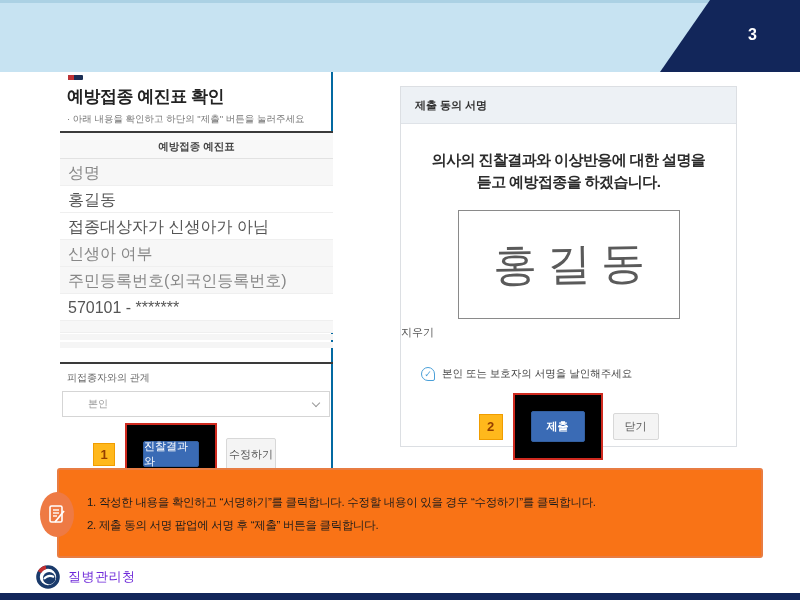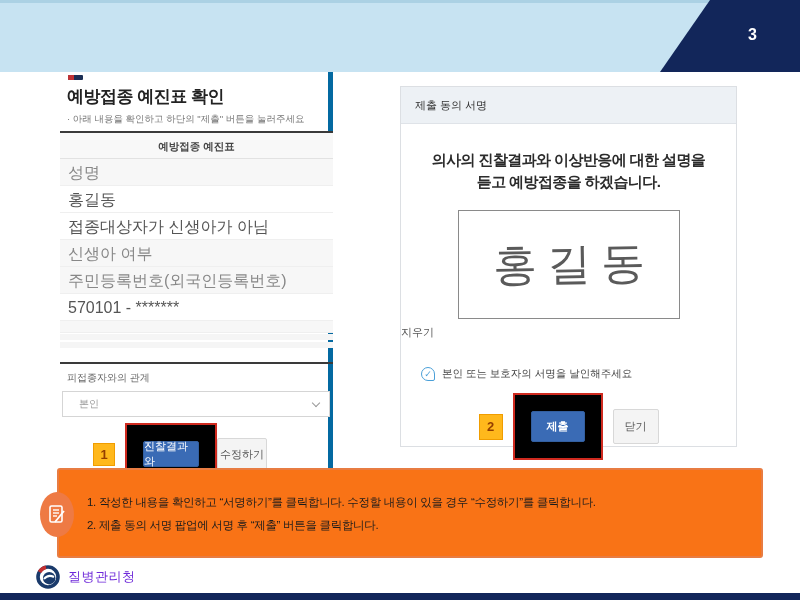--- a/index.html
+++ b/index.html
@@ -9,67 +9,67 @@
 
   
   .header { position:absolute; left:0; top:0; width:800px; height:72px; background:#c7e3f2; }
   .header-topline { position:absolute; left:0; top:0; width:800px; height:3px; background:#abd1e4; }
   .header-title { position:absolute; left:40px; top:21px; font-size:20px; font-weight:700; color:#111b2e; letter-spacing:-0.5px; }
   .header-poly { position:absolute; right:0; top:0; width:145px; height:72px; background:#12265a;
                  clip-path:polygon(55px 0, 100% 0, 100% 100%, 5px 100%); }
   .page-num { position:absolute; right:43px; top:26px; color:#fff; font-size:16px; font-weight:600; }
 
   
-  .left-panel { position:absolute; left:60px; top:72px; width:273px; height:398px; background:#fff; border-right:5px solid #0369a1; }
+  .left-panel { position:absolute; left:60px; top:72px; width:273px; height:398px; background:#fff; border-right:2px solid #0369a1; }
   .flag-ico { position:absolute; left:8px; top:3px; width:15px; height:5px; background:#1c2e54; border-radius:1px; overflow:hidden; }
   .flag-ico::before { content:""; position:absolute; left:0; top:0; width:6px; height:5px; background:#c03235; }
   .lp-title { position:absolute; left:7px; top:13px; font-size:17px; font-weight:700; color:#222; letter-spacing:-0.5px; }
   .lp-sub { position:absolute; left:7px; top:41px; font-size:9.5px; color:#777; }
   .lp-table { position:absolute; left:0; top:59px; width:273px; border-top:2px solid #3a3a3a; }
   .t-head { height:26px; line-height:26px; text-align:center; background:#f8f8f8; border-bottom:1px solid #e2e2e2;
             font-size:10.5px; font-weight:600; color:#444; }
   .t-row { height:27px; line-height:27px; padding-left:8px; font-size:16px; border-bottom:1px solid #efefef; }
   .t-row.label { background:#f7f7f7; color:#888; }
   .t-row.value { background:#fff; color:#555; }
   .t-row.stub { height:12px; background:#f7f7f7; }
   .t-thin1 { position:absolute; left:0; top:262px; width:273px; height:6px; background:#f5f5f5; }
   .t-thin2 { position:absolute; left:0; top:270px; width:273px; height:6px; background:#f5f5f5; }
   .lp-line2 { position:absolute; left:0; top:290px; width:273px; height:0; border-top:2px solid #3a3a3a; }
   .rel-label { position:absolute; left:7px; top:299px; font-size:10px; color:#666; }
   .rel-select { position:absolute; left:2px; top:319px; width:268px; height:26px; border:1px solid #d5d5d5;
-                background:#fff; font-size:10px; color:#999; line-height:24px; padding-left:16px; }
+                background:#fff; font-size:10px; color:#999; line-height:24px; padding-left:25px; }
   .chev { position:absolute; right:10px; top:8px; width:6px; height:6px;
           border-right:1.5px solid #999; border-bottom:1.5px solid #999; transform:rotate(45deg); }
   .lp-buttons { position:absolute; left:33px; top:351px; display:flex; align-items:center; }
   .badge { width:22px; height:23px; background:#ffb81c; border:1px solid #f09d00; color:#943e00;
            font-size:13px; font-weight:700; display:flex; align-items:center; justify-content:center; }
   .badge.b1 { margin-right:10px; }
   .red-wrap { border:2px solid #cf2a1f; padding:16px; background:#000000; }
   .btn-blue { background:#3a6bb5; color:#fff; border:1px solid #335f9f; font-size:11px; width:56px; height:26px;
               border-radius:2px; display:flex; align-items:center; justify-content:center; }
   .btn-gray { background:#f4f4f4; color:#555; border:1px solid #d8d8d8; font-size:11px; width:50px; height:32px;
-              border-radius:2px; display:flex; align-items:center; justify-content:center; }
+              border-radius:2px; display:flex; align-items:center; justify-content:center; margin-left:9px; }
 
   
   .right-panel { position:absolute; left:400px; top:86px; width:337px; height:361px; background:#fff; border:1px solid #dcdfe3; }
   .rp-header { height:37px; line-height:37px; background:#edf1f5; border-bottom:1px solid #dfe3e8;
-               padding-left:14px; font-size:11px; font-weight:400; color:#333; }
+               padding-left:14px; font-size:11px; font-weight:700; color:#333; }
   .consent { margin-top:25px; text-align:center; font-size:15px; font-weight:700; color:#2b2b2b; line-height:22px; letter-spacing:-0.6px; }
   .sig-box { margin:17px auto 0 auto; width:222px; height:109px; border:1px solid #8a8a8a; background:#fff;
              display:flex; align-items:center; justify-content:center; }
   .sig-text { font-size:44px; color:#5a5a5a; letter-spacing:10px; padding-left:10px; transform:rotate(-1deg); }
   .clear-btn { margin-top:6px; text-align:left; font-size:11px; color:#555; }
   .hint-row { position:absolute; left:20px; top:280px; display:flex; align-items:center; }
   .hint-ico { width:14px; height:14px; border:1.3px solid #4a9fd8; border-radius:50% 50% 2px 50%; color:#4a9fd8;
               font-size:9px; line-height:12px; text-align:center; font-weight:700; margin-right:7px; }
   .hint-txt { font-size:10.5px; color:#444; }
   .rp-buttons { position:absolute; left:0; top:306px; width:100%; display:flex; align-items:center; justify-content:center; }
   .badge.b2 { width:24px; height:26px; margin-right:10px; }
   .btn-blue.submit { width:54px; height:31px; font-weight:700; }
-  .btn-gray.close { width:46px; height:35px; margin-left:10px; }
+  .btn-gray.close { width:46px; height:27px; margin-left:10px; }
 
   
   .inst-box { position:absolute; left:57px; top:468px; width:706px; height:90px; background:#f97316;
               border:2px solid #e87c42; border-radius:3px; }
   .inst-lines { position:absolute; left:28px; top:21px; }
   .inst-line { font-size:11.5px; color:#1c1c1c; line-height:23px; letter-spacing:-0.3px; }
   .note-ico { position:absolute; left:40px; top:492px; width:34px; height:45px; background:#ee7a44;
               border-radius:50%; display:flex; align-items:center; justify-content:center; }
 
   

